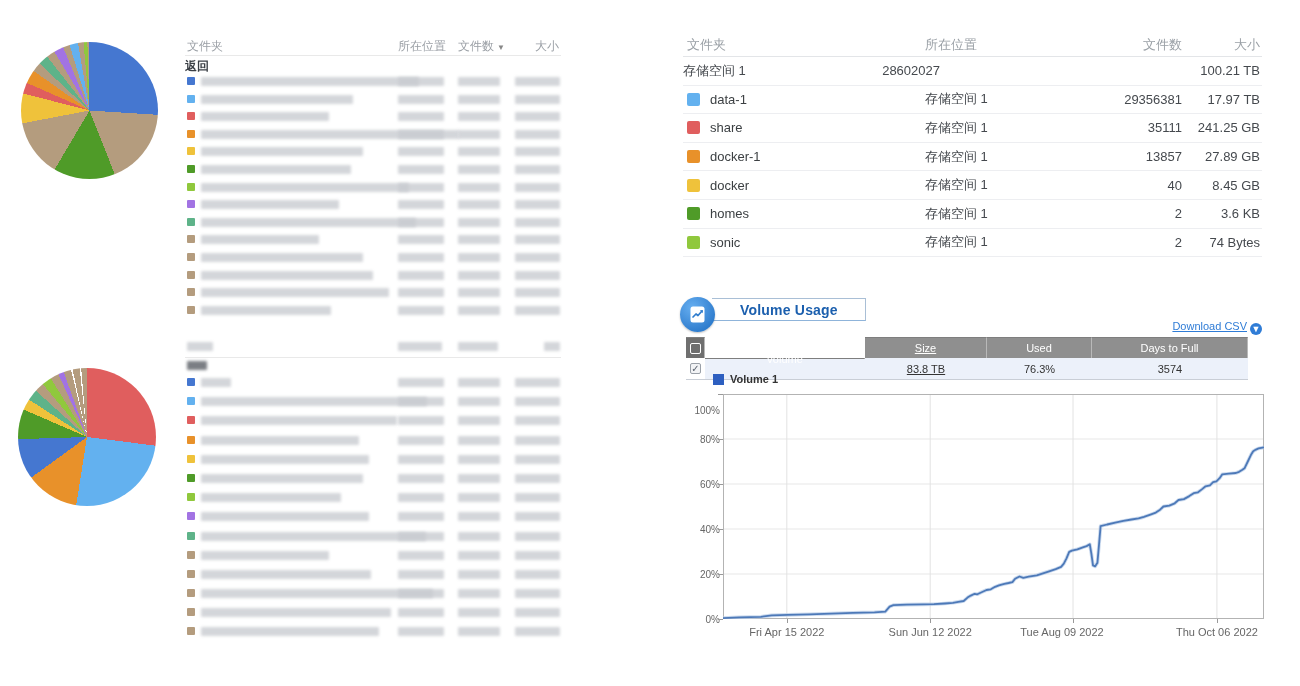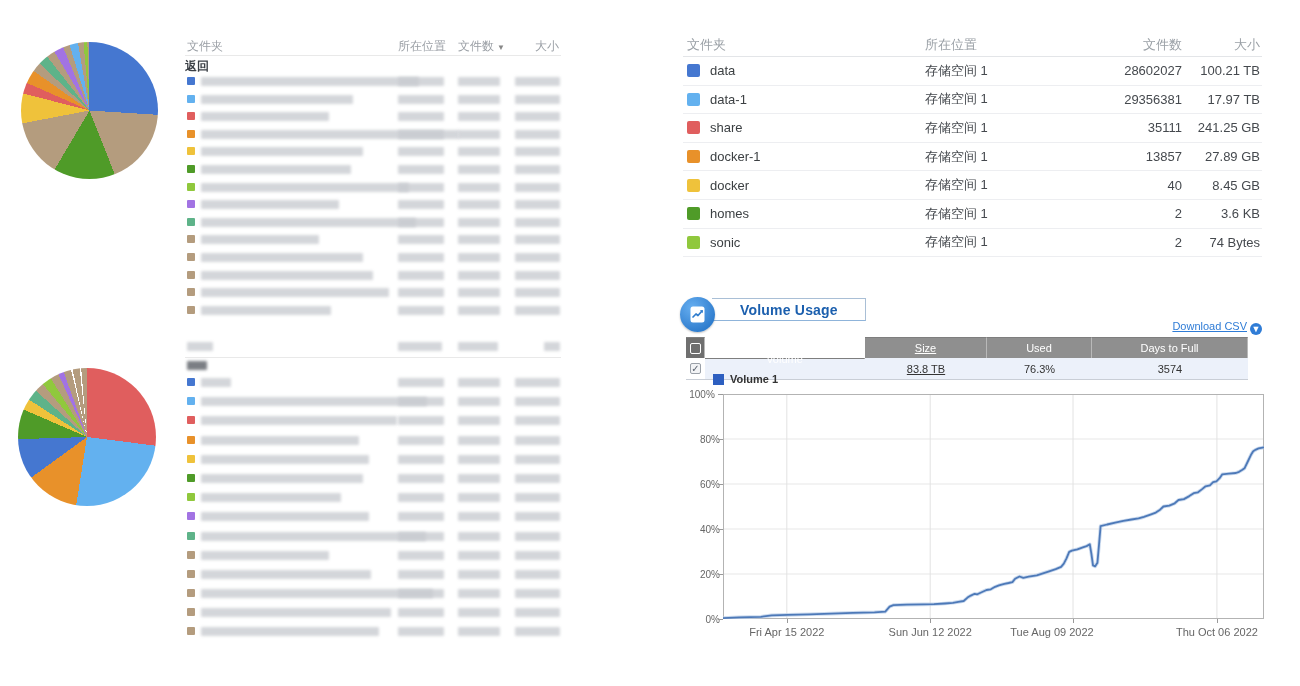--- a/index.html
+++ b/index.html
@@ -321,24 +321,20 @@
 
   <div id="folder-table">
     <div class="fhead">
       <span class="fc-name" style="padding-left:4px">文件夹</span>
       <span class="fc-loc">所在位置</span>
       <span class="fc-cnt">文件数</span>
       <span class="fc-siz">大小</span>
     </div>
     <div class="fbody">
         <div class="frow">
-          <span class="fc-name">
-            <span class="sq13" style="background:#4577d0"></span>
-            <span>data</span>
-          </span>
           <span class="fc-loc">存储空间 1</span>
           <span class="fc-cnt">28602027</span>
           <span class="fc-siz">100.21 TB</span>
         </div>
         <div class="frow">
           <span class="fc-name">
             <span class="sq13" style="background:#63b1ef"></span>
             <span>data-1</span>
           </span>
           <span class="fc-loc">存储空间 1</span>
@@ -438,35 +434,35 @@
           <line x1="0" x2="541" y1="135" y2="135" stroke="#e7e7e7"></line>
           <line x1="0" x2="541" y1="180" y2="180" stroke="#e7e7e7"></line>
           <line x1="63.837999999999994" x2="63.837999999999994" y1="0" y2="225" stroke="#e2e2e2"></line>
           <line x1="207.203" x2="207.203" y1="0" y2="225" stroke="#e2e2e2"></line>
           <line x1="350.027" x2="350.027" y1="0" y2="225" stroke="#e2e2e2"></line>
           <line x1="493.933" x2="493.933" y1="0" y2="225" stroke="#e2e2e2"></line>
           <rect x="0.5" y="0.5" width="540" height="224" fill="none" stroke="#b3b3b3"></rect>
           <polyline points="0.0,224.1 16.2,223.4 37.9,222.8 48.7,221.4 64.9,220.9 86.6,220.3 108.2,219.6 129.8,218.9 151.5,218.3 162.3,217.6 166.6,212.6 170.4,211.1 183.9,210.6 200.2,210.4 211.0,210.2 221.8,209.5 229.9,208.8 235.3,207.9 240.7,207.0 244.5,203.6 247.8,201.6 251.6,199.8 254.3,200.3 258.6,198.2 263.5,196.0 267.8,195.3 272.1,192.8 275.9,191.3 281.3,189.9 285.6,189.0 289.4,188.1 292.1,184.7 296.5,182.5 300.3,183.8 305.7,182.7 313.8,181.3 324.6,177.8 332.7,175.1 338.1,172.8 340.8,169.6 343.5,164.3 346.2,157.9 348.9,156.6 354.4,155.3 359.8,153.4 363.6,152.1 366.8,150.3 368.4,159.8 370.0,171.4 372.2,172.3 374.4,168.8 376.0,150.8 377.6,132.1 384.1,130.5 392.2,128.7 400.3,126.9 408.5,125.5 415.5,124.4 420.9,122.9 427.4,120.6 432.8,118.6 437.1,115.7 440.4,112.5 446.3,111.6 451.7,109.3 455.5,106.0 460.9,105.1 466.3,102.1 470.7,99.2 475.0,98.3 478.8,95.4 482.6,92.3 486.9,91.3 490.1,88.2 493.4,87.3 496.6,84.2 499.3,80.3 505.8,79.7 512.9,79.0 516.1,77.8 519.4,75.8 521.5,74.3 524.8,67.5 528.0,60.8 530.2,57.2 532.9,55.6 535.6,54.4 541.0,53.3" fill="none" stroke="#b9cde8" stroke-width="3.6" stroke-linejoin="round" opacity="0.75"></polyline>
           <polyline points="0.0,224.1 16.2,223.4 37.9,222.8 48.7,221.4 64.9,220.9 86.6,220.3 108.2,219.6 129.8,218.9 151.5,218.3 162.3,217.6 166.6,212.6 170.4,211.1 183.9,210.6 200.2,210.4 211.0,210.2 221.8,209.5 229.9,208.8 235.3,207.9 240.7,207.0 244.5,203.6 247.8,201.6 251.6,199.8 254.3,200.3 258.6,198.2 263.5,196.0 267.8,195.3 272.1,192.8 275.9,191.3 281.3,189.9 285.6,189.0 289.4,188.1 292.1,184.7 296.5,182.5 300.3,183.8 305.7,182.7 313.8,181.3 324.6,177.8 332.7,175.1 338.1,172.8 340.8,169.6 343.5,164.3 346.2,157.9 348.9,156.6 354.4,155.3 359.8,153.4 363.6,152.1 366.8,150.3 368.4,159.8 370.0,171.4 372.2,172.3 374.4,168.8 376.0,150.8 377.6,132.1 384.1,130.5 392.2,128.7 400.3,126.9 408.5,125.5 415.5,124.4 420.9,122.9 427.4,120.6 432.8,118.6 437.1,115.7 440.4,112.5 446.3,111.6 451.7,109.3 455.5,106.0 460.9,105.1 466.3,102.1 470.7,99.2 475.0,98.3 478.8,95.4 482.6,92.3 486.9,91.3 490.1,88.2 493.4,87.3 496.6,84.2 499.3,80.3 505.8,79.7 512.9,79.0 516.1,77.8 519.4,75.8 521.5,74.3 524.8,67.5 528.0,60.8 530.2,57.2 532.9,55.6 535.6,54.4 541.0,53.3" fill="none" stroke="#4d79b8" stroke-width="1.8" stroke-linejoin="round"></polyline>
         </svg></div>
-  <div class="ylab" style="top: 1px; text-align: center;">100%</div>
+  <div class="ylab" style="top: 17px;">100%</div>
       <div class="ytick" style="top: 6px;"></div>
       <div class="ylab" style="top: 46px;">80%</div>
       <div class="ytick" style="top: 51px;"></div>
       <div class="ylab" style="top: 91px;">60%</div>
       <div class="ytick" style="top: 96px;"></div>
       <div class="ylab" style="top: 136px;">40%</div>
       <div class="ytick" style="top: 141px;"></div>
       <div class="ylab" style="top: 181px;">20%</div>
       <div class="ytick" style="top: 186px;"></div>
       <div class="ylab" style="top: 226px;">0%</div>
       <div class="ytick" style="top: 231px;"></div>
       <div class="xlab" style="left: 103.838px;">Fri Apr 15 2022</div>
       <div class="xtick" style="left: 103.838px;"></div>
       <div class="xlab" style="left: 247.203px;">Sun Jun 12 2022</div>
       <div class="xtick" style="left: 247.203px;"></div>
-      <div class="xlab" style="left: 369px;">Tue Aug 09 2022</div>
+      <div class="xlab" style="left: 379px;">Tue Aug 09 2022</div>
       <div class="xtick" style="left: 390.027px;"></div>
       <div class="xlab" style="left: 533.933px;">Thu Oct 06 2022</div>
       <div class="xtick" style="left: 533.933px;"></div>
     </div>
 
 </div>
 
 </body></html>

